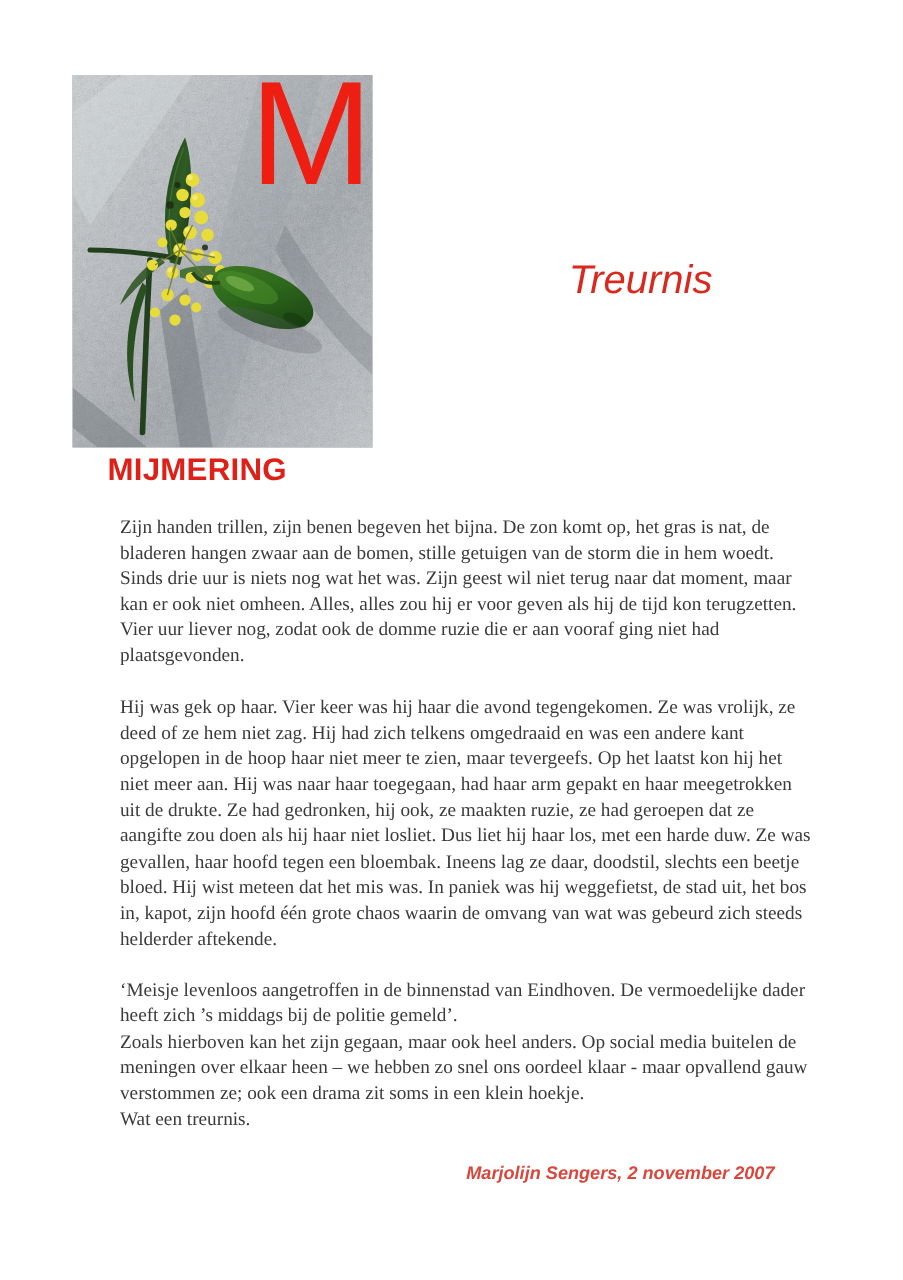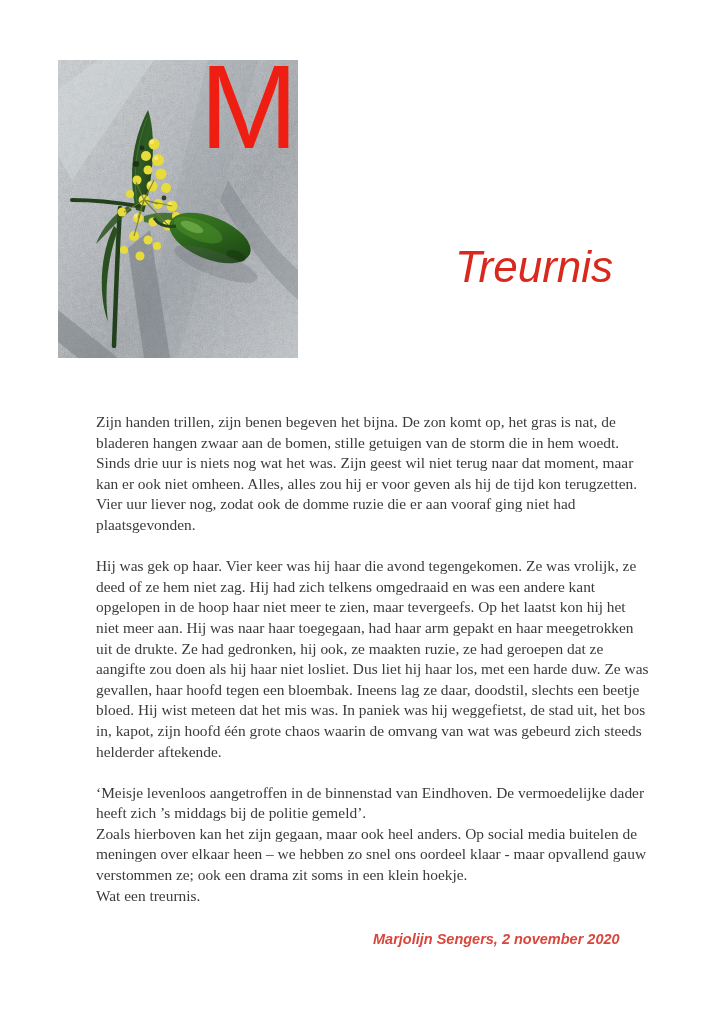--- a/index.html
+++ b/index.html
@@ -48,25 +48,24 @@
   }
 
   
   .doc-title {
     position: absolute;
     left: 455px;
     top: 206px;
     font-family: "Liberation Sans", sans-serif;
     font-style: italic;
     font-weight: 400;
-    font-size: 44px;
+    font-size: 32px;
     line-height: 1.1;
     color: #d9291f;
     white-space: nowrap;
-    margin-top: 37px;
   }
 
   
   .section-heading {
     position: absolute;
     left: 86px;
     top: 363px;
     font-family: "Liberation Sans", sans-serif;
     font-weight: bold;
     font-size: 25px;
@@ -231,24 +230,25 @@
         <path d="M118 166 C106 168 100 164 96 158" stroke="#25451b" stroke-width="3" fill="none"></path>
       </g>
 
       <ellipse cx="158" cy="204" rx="44" ry="12" transform="rotate(20 158 204)" fill="#5a6066" opacity="0.25"></ellipse>
     </svg>
     <span class="figure-letter">M</span>
   </div>
 
   <div class="doc-title">Treurnis</div>
 
+  <div class="section-heading">MIJMERING</div>
 
   <div class="body-copy">
     <p>Zijn handen trillen, zijn benen begeven het bijna. De zon komt op, het gras is nat, de bladeren hangen zwaar aan de bomen, stille getuigen van de storm die in hem woedt. Sinds drie uur is niets nog wat het was. Zijn geest wil niet terug naar dat moment, maar kan er ook niet omheen. Alles, alles zou hij er voor geven als hij de tijd kon terugzetten. Vier uur liever nog, zodat ook de domme ruzie die er aan vooraf ging niet had plaatsgevonden.</p>
     <p>Hij was gek op haar. Vier keer was hij haar die avond tegengekomen. Ze was vrolijk, ze deed of ze hem niet zag. Hij had zich telkens omgedraaid en was een andere kant opgelopen in de hoop haar niet meer te zien, maar tevergeefs. Op het laatst kon hij het niet meer aan. Hij was naar haar toegegaan, had haar arm gepakt en haar meegetrokken uit de drukte. Ze had gedronken, hij ook, ze maakten ruzie, ze had geroepen dat ze aangifte zou doen als hij haar niet losliet. Dus liet hij haar los, met een harde duw. Ze was gevallen, haar hoofd tegen een bloembak. Ineens lag ze daar, doodstil, slechts een beetje bloed. Hij wist meteen dat het mis was. In paniek was hij weggefietst, de stad uit, het bos in, kapot, zijn hoofd één grote chaos waarin de omvang van wat was gebeurd zich steeds helderder aftekende.</p>
     <p>‘Meisje levenloos aangetroffen in de binnenstad van Eindhoven. De vermoedelijke dader heeft zich ’s middags bij de politie gemeld’.
 Zoals hierboven kan het zijn gegaan, maar ook heel anders. Op social media buitelen de meningen over elkaar heen – we hebben zo snel ons oordeel klaar - maar opvallend gauw verstommen ze; ook een drama zit soms in een klein hoekje.
 Wat een treurnis.</p>
   </div>
 
-  <div class="signature">Marjolijn Sengers, 2 november 2020</div>
+  <div class="signature">Marjolijn Sengers, 2 november 2007</div>
 
 </div>
 
 </body></html>

